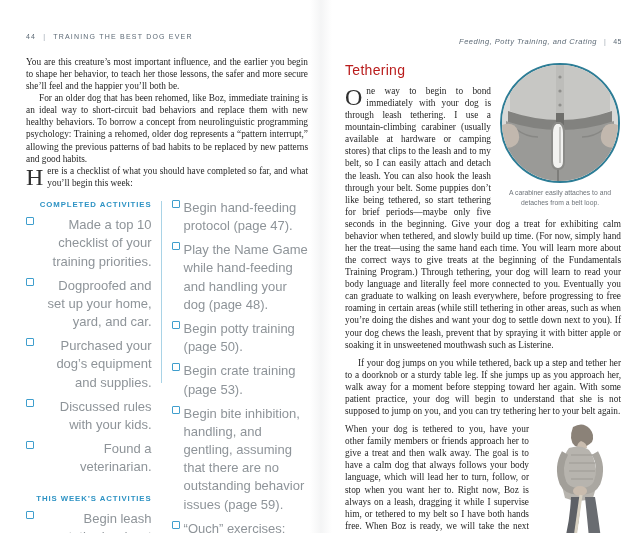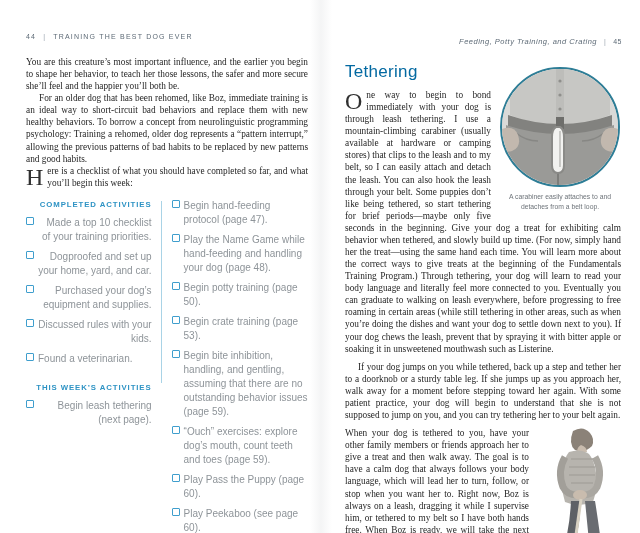--- a/index.html
+++ b/index.html
@@ -35,26 +35,26 @@
 
   
   .chk-wrap{display:flex;margin-top:4px;}
   .chk-col1{width:127px;text-align:right;}
   .chk-divider{width:1px;background:#a9d3e6;margin:2px 10px 0 9px;height:182px;}
   .chk-col2{width:138px;}
   .chk-head{font-family:"Liberation Sans",sans-serif;font-weight:700;font-size:7.8px;
             color:#2e93c4;letter-spacing:0.9px;margin:0 0 6px 0;line-height:1.45;}
   .chk-head.second{margin-top:16px;}
   .chk-item{display:flex;align-items:flex-start;margin-bottom:6px;
-            font-family:"Liberation Sans",sans-serif;font-size:10px;line-height:1.4;color:#8e9499;}
+            font-family:"Liberation Sans",sans-serif;font-size:13px;line-height:1.4;color:#8e9499;}
   .chk-box{flex:0 0 auto;width:6px;height:6px;border:1.2px solid #3f9ecd;border-radius:1px;
            margin:1px 4px 0 0;background:#fff;}
 
   
-  .teth-title{font-family:"Liberation Sans",sans-serif;font-size:17px;color:#0369a1;
+  .teth-title{font-family:"Liberation Sans",sans-serif;font-size:14px;color:#b91c1c;
               font-weight:400;letter-spacing:0.3px;margin:0 0 7px 0;}
   .right-text{width:276px;}
   .circle-float{float:right;width:122px;margin:-22px 0 4px 8px;text-align:center;}
   .circle-ring{width:116px;height:116px;border-radius:50%;border:2px solid #2d7d96;
                overflow:hidden;margin:0 auto;background:#d9d9d7;}
   .circle-cap{font-family:"Liberation Sans",sans-serif;font-size:6.8px;line-height:1.45;
               color:#6e747a;margin-top:5px;}
   .woman-float{float:right;width:86px;height:192px;margin:4px 0 0 6px;}
   .clear{clear:both;}
 </style>

